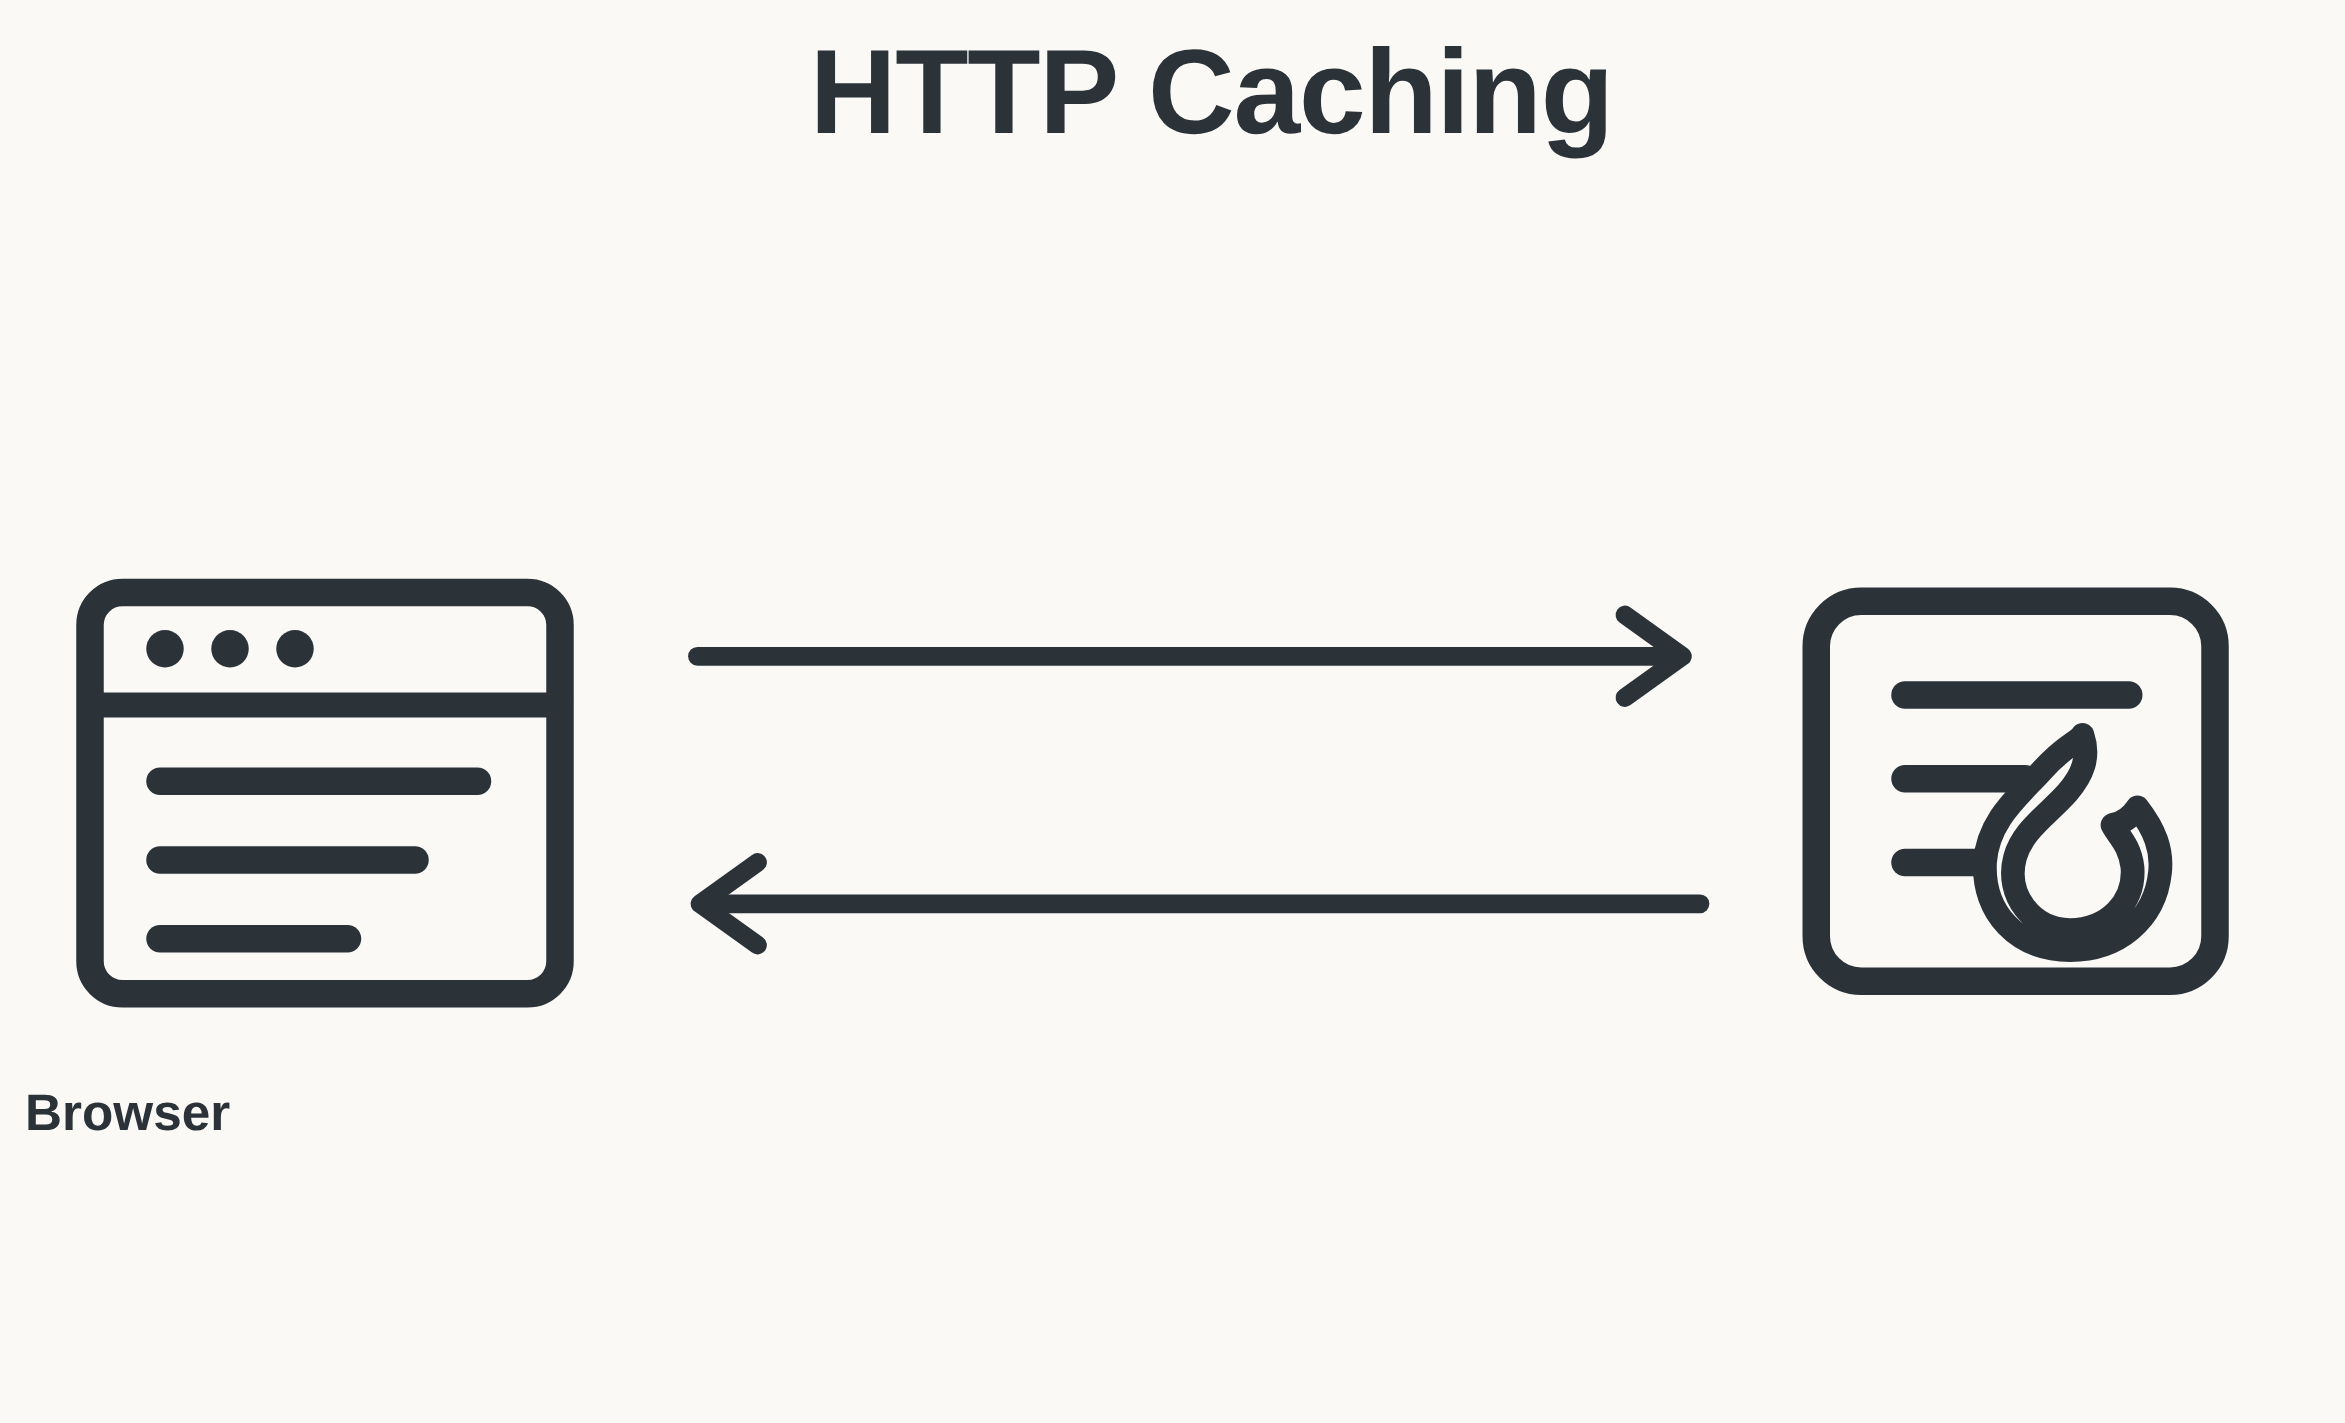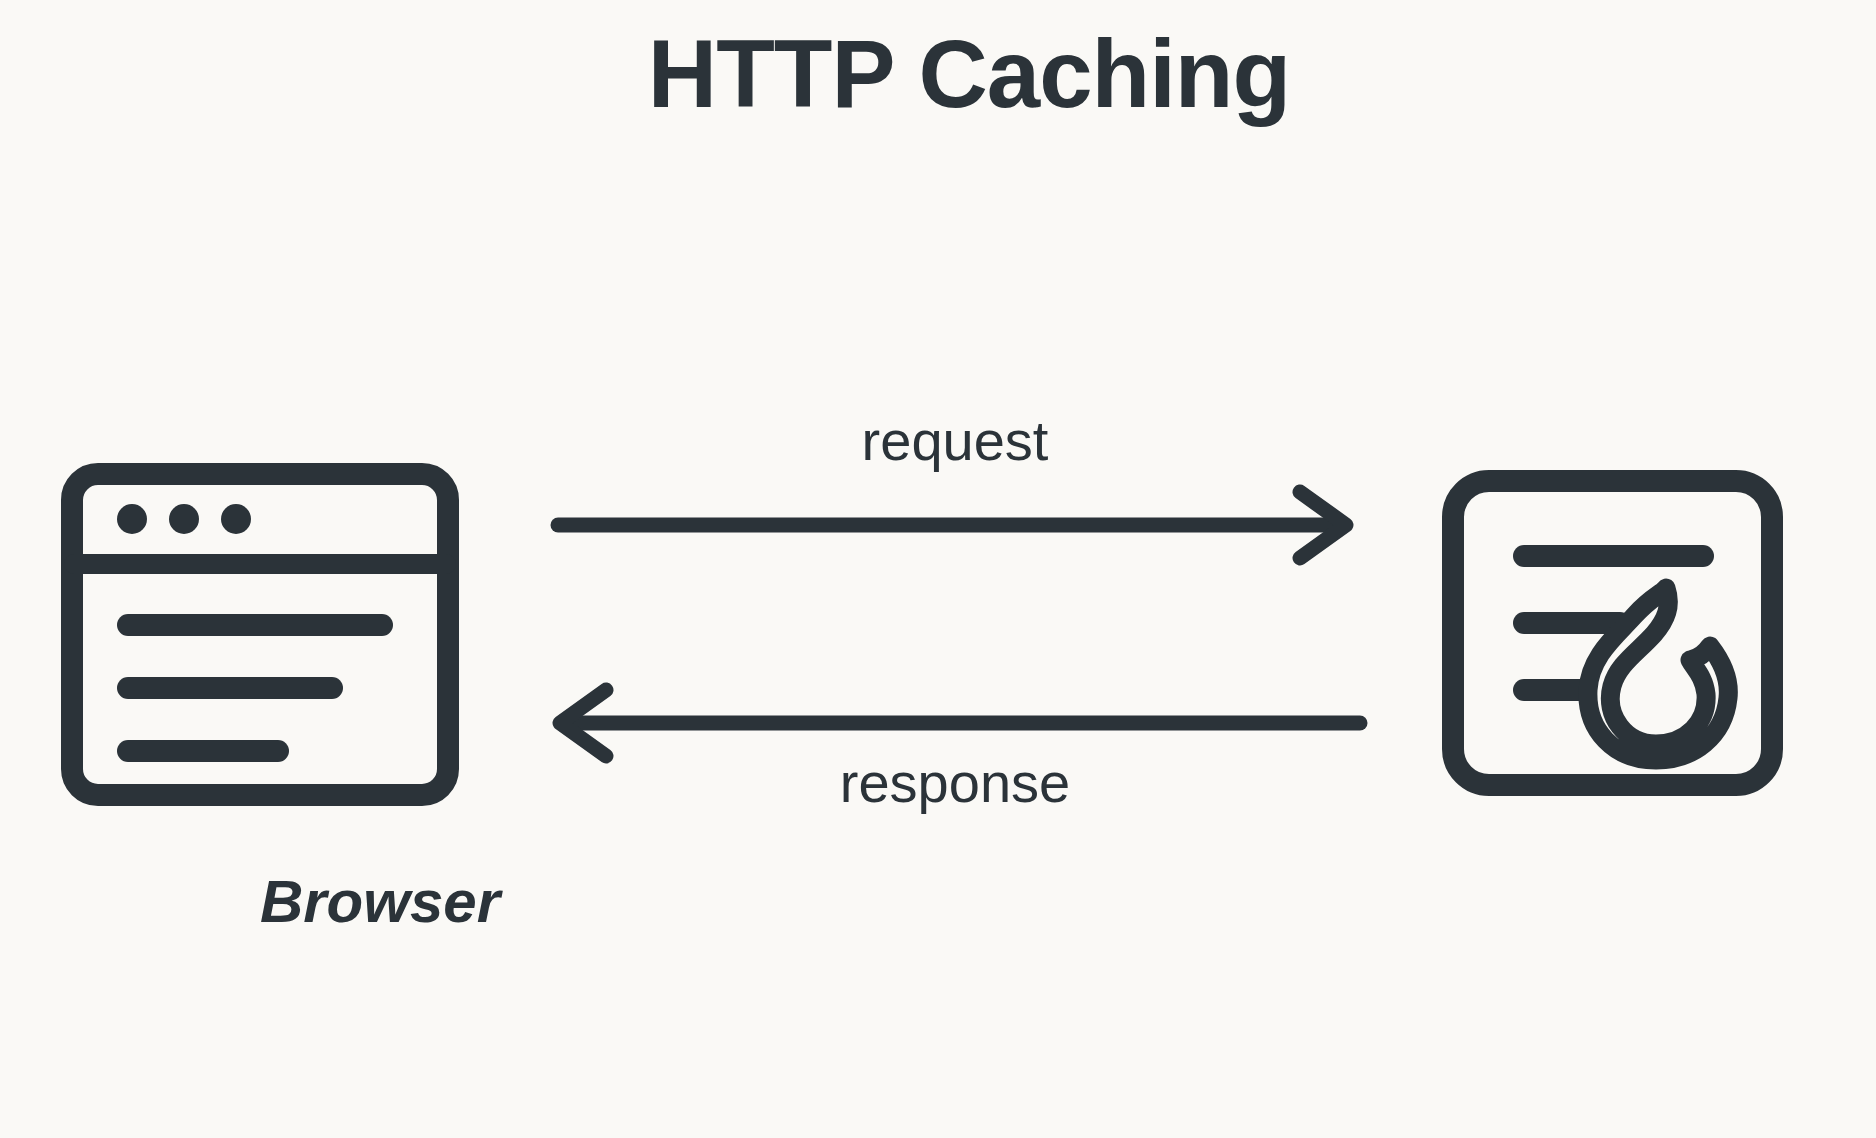--- a/index.html
+++ b/index.html
@@ -39,27 +39,26 @@
 
   
   .node {
     position: absolute;
   }
   .node-icon {
     position: relative;
   }
   .node-label {
     position: absolute;
-    text-align: right;
-    font-size: 60px;
+    text-align: left;
+    font-size: 41px;
     font-weight: bold;
     line-height: 1.12;
     color: #2B3339;
     white-space: pre-line;
-    font-style: italic;
   }
 
   #browser-node  { left: 60px;  top: 462px; width: 400px; height: 345px; }
   #server-node   { left: 1440px; top: 468px; width: 345px; height: 330px; }
 
   #browser-label { left: 20px;   top: 868px; width: 480px; }
   #server-label  { left: 1420px; top: 868px; width: 390px; }
 
   
   .arrow-label {
@@ -127,31 +126,29 @@
                  C 284 196 290 212 288 230
                  C 284 268 254 292 216 292
                  C 174 292 146 262 148 222
                  C 150 188 176 168 194 148
                  C 212 128 222 126 226 120 Z" stroke-width="19" fill="none"></path>
       </svg>
     </div>
   </div>
 
 
-  <div class="arrow-label" id="request-label">request</div>
 
   <div id="request-arrow">
     <svg width="830" height="90" viewBox="0 0 830 90" fill="none" xmlns="http://www.w3.org/2000/svg" stroke="#2B3339" stroke-linecap="round" stroke-linejoin="round">
       <line x1="18" y1="45" x2="795" y2="45" stroke-width="15"></line>
       <polyline points="760,12 806,45 760,78" stroke-width="15" fill="none"></polyline>
     </svg>
   </div>
 
   <div id="response-arrow">
     <svg width="830" height="90" viewBox="0 0 830 90" fill="none" xmlns="http://www.w3.org/2000/svg" stroke="#2B3339" stroke-linecap="round" stroke-linejoin="round">
       <line x1="30" y1="45" x2="820" y2="45" stroke-width="15"></line>
       <polyline points="66,12 20,45 66,78" stroke-width="15" fill="none"></polyline>
     </svg>
   </div>
 
-  <div class="arrow-label" id="response-label">response</div>
 
 </div>
 
 </body></html>

